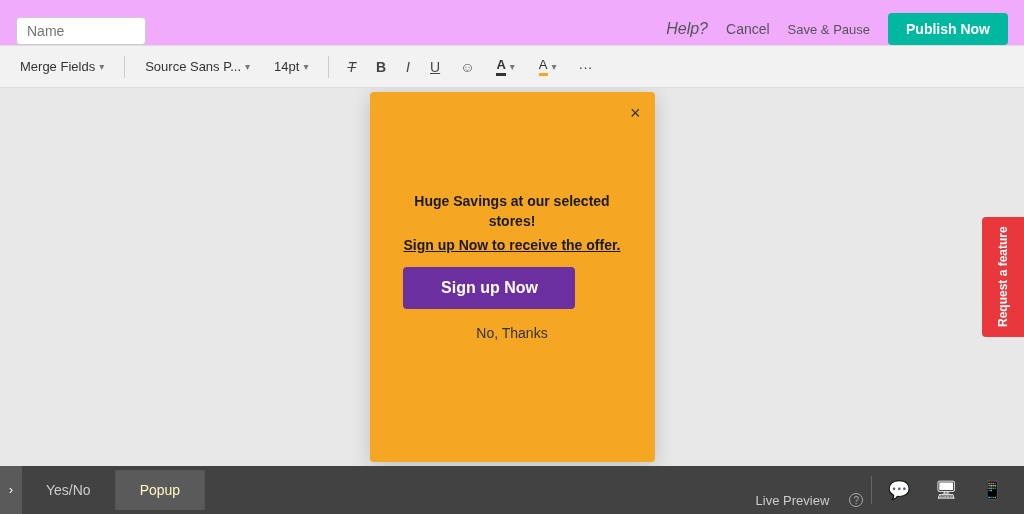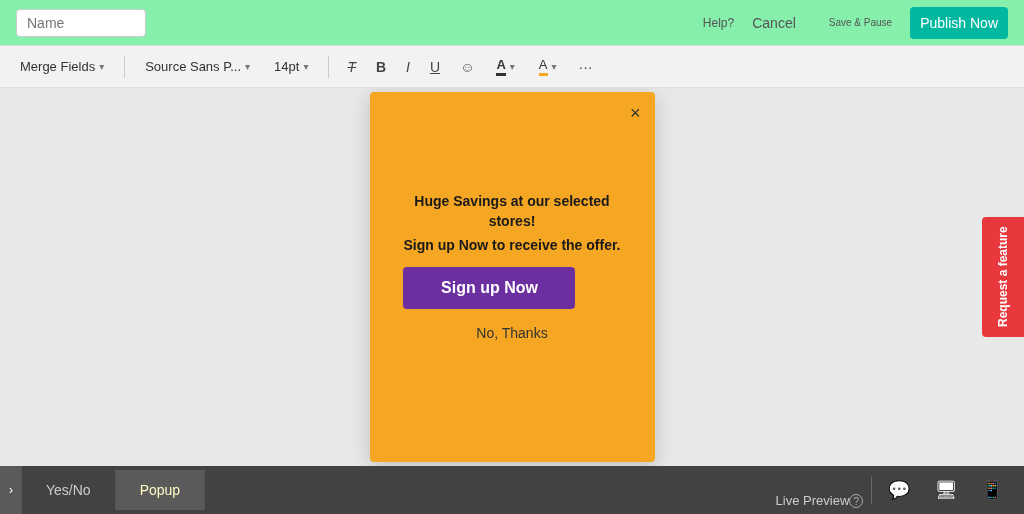--- a/index.html
+++ b/index.html
@@ -1,23 +1,23 @@
 <!DOCTYPE html>
 <html><head>
   <meta charset="utf-8">
   <style>
     * { box-sizing: border-box; margin: 0; padding: 0; }
     body { font-family: 'Helvetica Neue', Arial, sans-serif; background: #e8e8e8; width: 1024px; height: 514px; overflow: hidden; display: flex; flex-direction: column; }
 
     
     .header-bar {
-      background: #86efac;
+      background: #f0abfc;
       height: 46px;
       display: flex;
-      align-items: center;
+      align-items: flex-end;
       justify-content: space-between;
       padding: 0 16px;
       border-bottom: 1px solid #ddd;
       flex-shrink: 0;
     }
     .header-left input {
       border: 1px solid #ccc;
       border-radius: 4px;
       padding: 5px 10px;
       font-size: 14px;
@@ -25,43 +25,43 @@
       color: #555;
       outline: none;
     }
     .header-right {
       display: flex;
       align-items: center;
       gap: 18px;
     }
     .header-right .help-link {
       color: #555;
-      font-size: 12px;
+      font-size: 16px;
       text-decoration: none;
       cursor: pointer;
+      font-style: italic;
     }
     .header-right .cancel-link {
       color: #555;
       font-size: 14px;
       cursor: pointer;
     }
     .header-right .save-pause-link {
       color: #555;
-      font-size: 10px;
-      cursor: pointer;
-      margin-left: 15px;
+      font-size: 13px;
+      cursor: pointer;
     }
     .publish-btn {
       background: #00b8a0;
       color: #fff;
       border: none;
       border-radius: 4px;
-      padding: 8px 10px;
-      font-size: 14px;
-      font-weight: 400;
+      padding: 8px 18px;
+      font-size: 14px;
+      font-weight: 700;
       cursor: pointer;
     }
 
     
     .toolbar-bar {
       background: #f2f2f2;
       height: 42px;
       display: flex;
       align-items: center;
       padding: 0 12px;
@@ -140,20 +140,21 @@
       font-size: 14px;
       font-weight: 700;
       color: #1a1a1a;
       line-height: 1.4;
       margin-bottom: 6px;
     }
     .popup-subtext {
       font-size: 14px;
       font-weight: 600;
       color: #1a1a1a;
+      text-decoration: underline;
       margin-bottom: 14px;
     }
     .signup-btn {
       background: #6b2fa0;
       color: #fff;
       border: none;
       border-radius: 4px;
       padding: 12px 0;
       width: 172px;
       font-size: 16px;
@@ -271,22 +272,22 @@
       display: flex;
       align-items: center;
       gap: 8px;
       padding-right: 12px;
     }
     .live-preview-btn {
       color: #ccc;
       font-size: 13px;
       cursor: pointer;
       display: flex;
-      align-items: flex-end;
-      gap: 0;
+      align-items: flex-start;
+      gap: 20px;
       margin-top: 21px;
     }
     .live-preview-btn .info-icon {
       width: 14px;
       height: 14px;
       border: 1px solid #aaa;
       border-radius: 50%;
       display: flex;
       align-items: center;
       justify-content: center;

